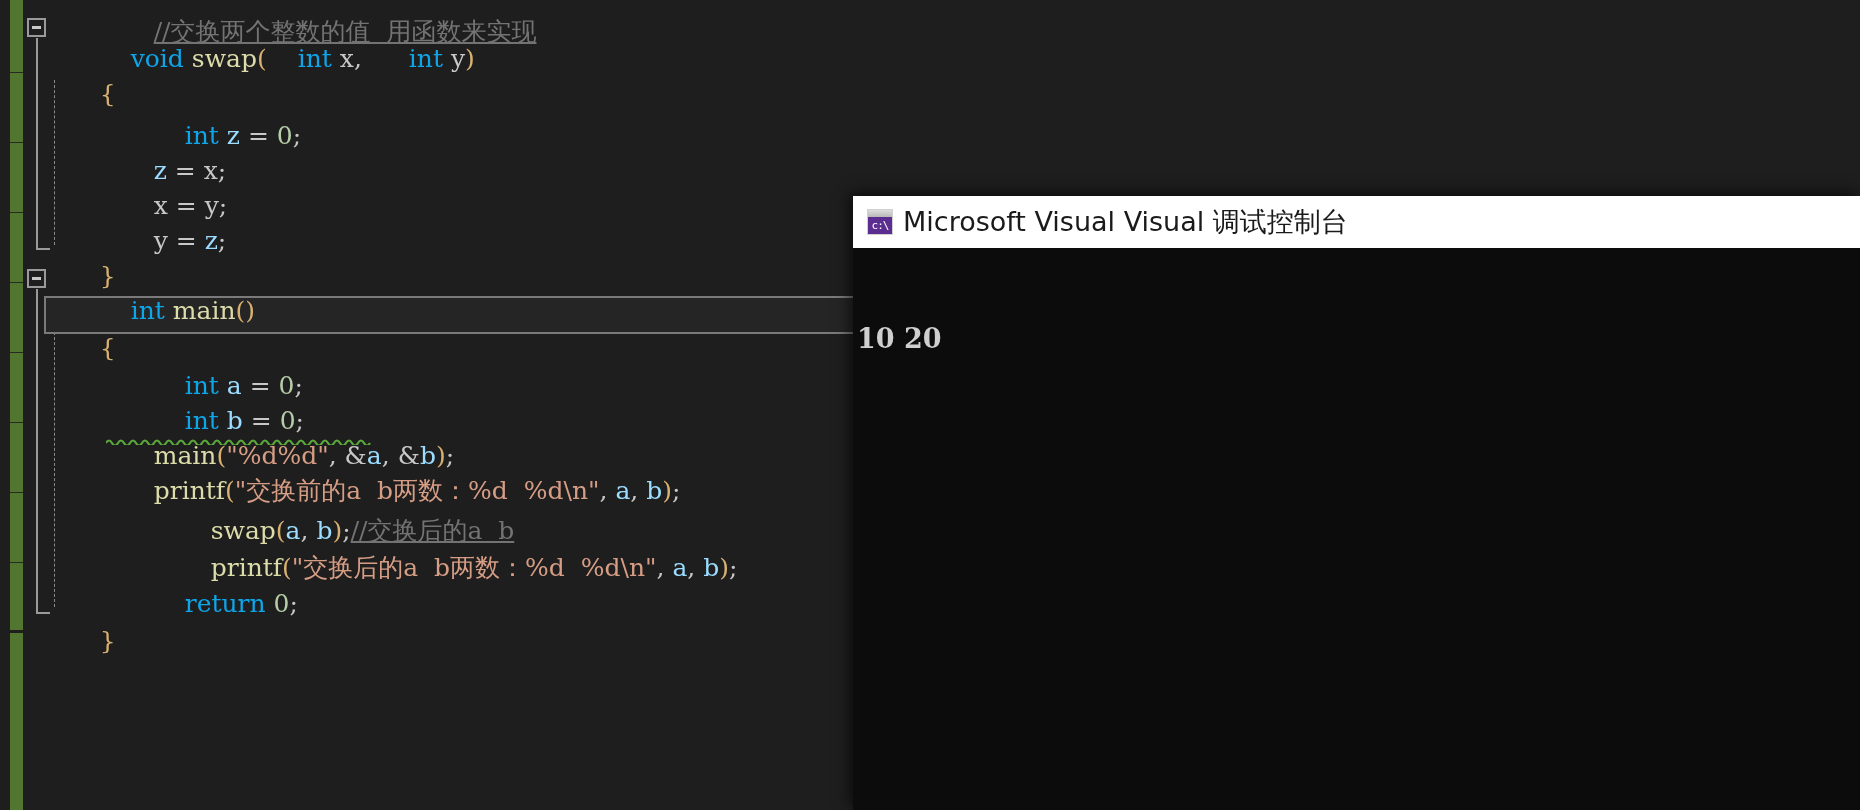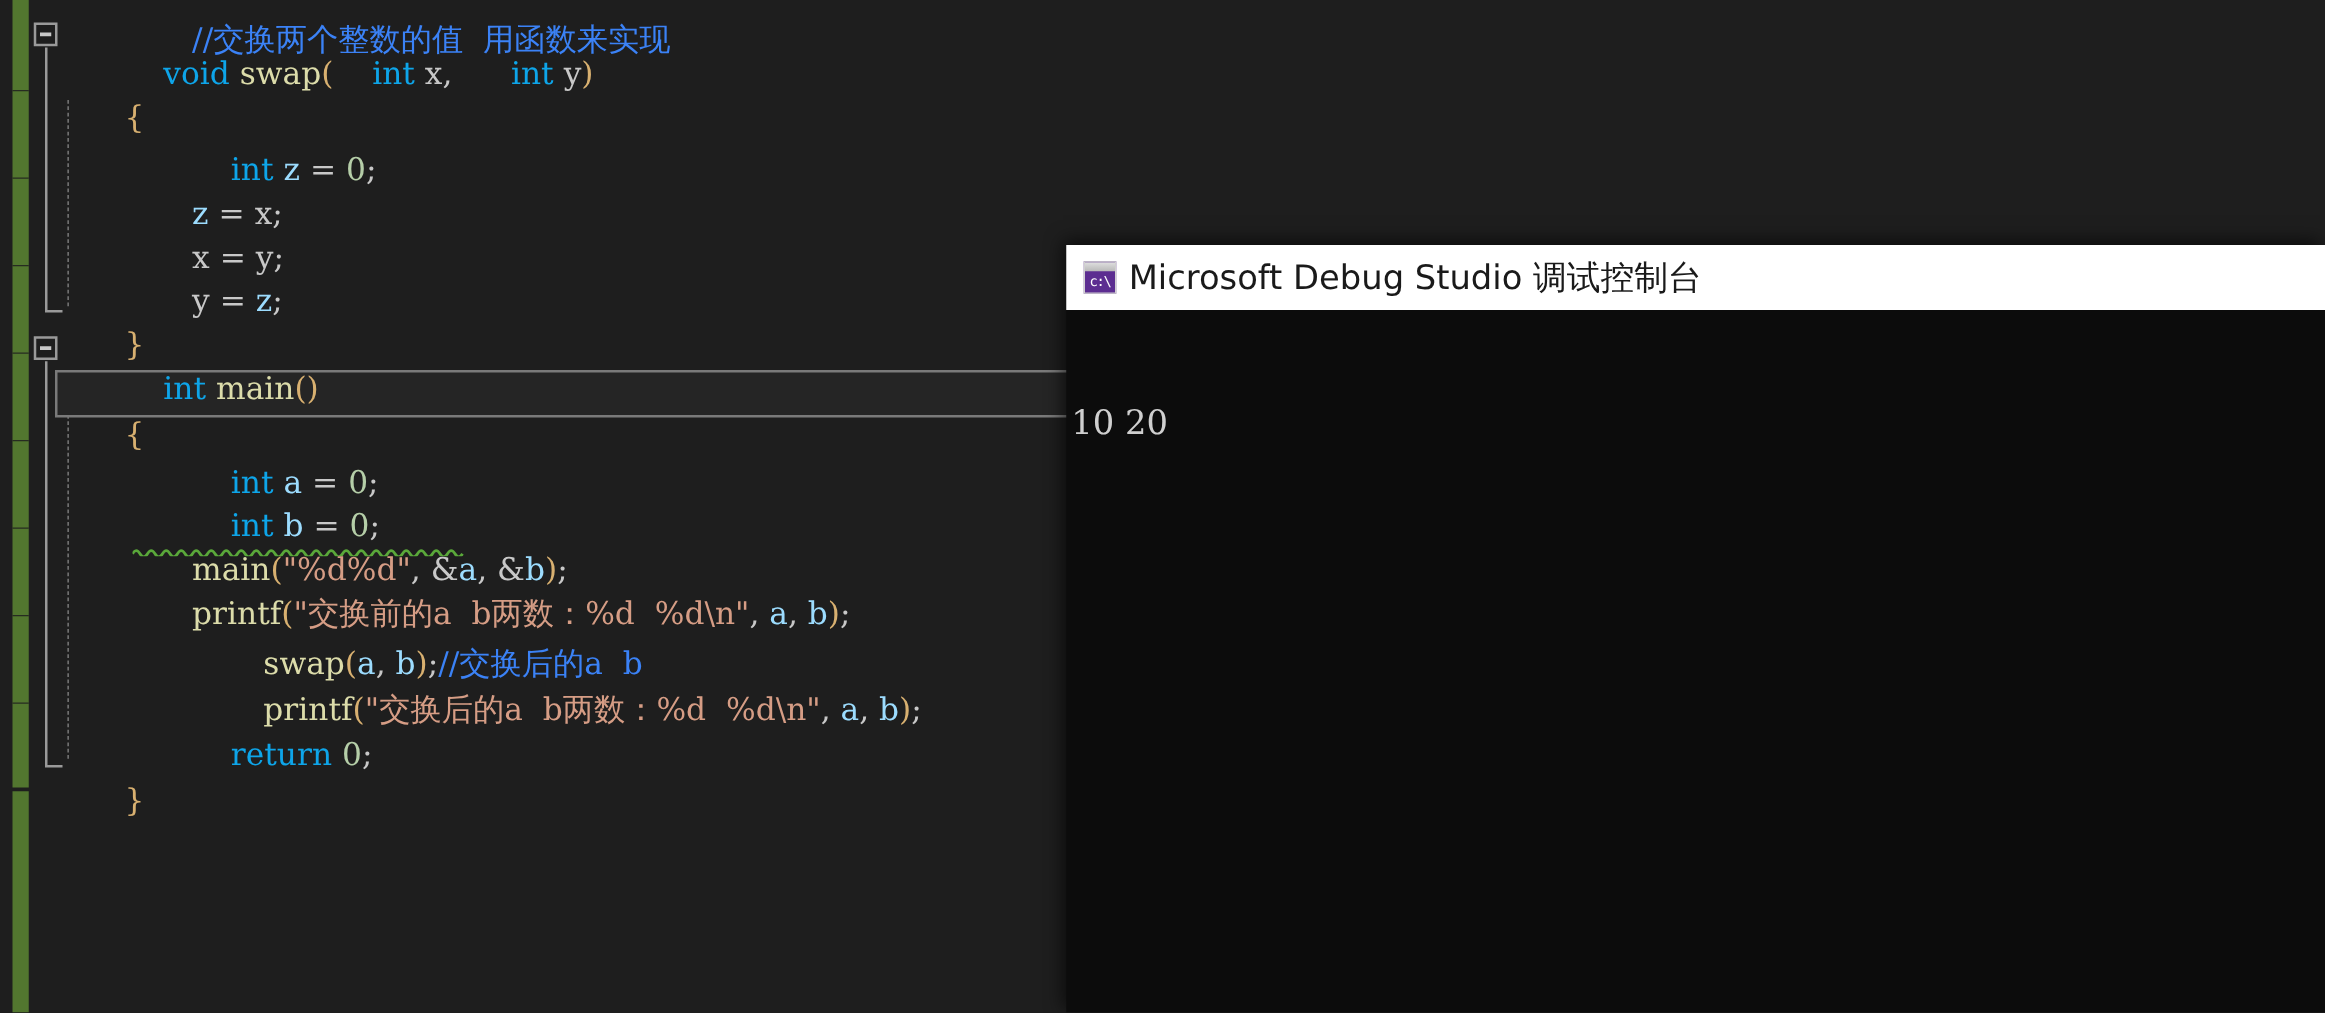--- a/index.html
+++ b/index.html
@@ -33,21 +33,21 @@
     line-height:35px;
     white-space:pre;
     color:#d4d4d4;
   }
   .line{position:absolute;left:0;width:1860px;height:35px;white-space:pre;}
 
   
   .kw   {color:#0ea5e9;margin-left:31px;}
   .fn   {color:#dcdcaa;}
   .str  {color:#d69d85;}
-  .cmt  {color:#3b82f6;}
+  .cmt  {color:#737373;text-decoration:underline;}
   .num  {color:#b5cea8;}
   .var  {color:#9cdcfe;}
   .pl   {color:#c8c8c8;}
   .br   {color:#d8b070;}
 
   
   .collapse{
     position:absolute;width:19px;height:19px;
     border:2px solid #9a9a9a;background:#1e1e1e;
     box-sizing:border-box;
@@ -97,21 +97,21 @@
   #console-title{
     font-family:"DejaVu Sans", sans-serif;
     font-size:27px;color:#1a1a1a;white-space:nowrap;
   }
   #console-body{
     padding:6px 0 0 4px;
     font-family:"DejaVu Serif", serif;
     font-size:27px;line-height:34px;
     color:#cfcfcf;white-space:pre;
   }
-  .cline{white-space:pre;}
+  .cline{white-space:pre;font-weight:bold;}
   .cgap{height:34px;}
 </style>
 </head>
 <body>
 
 <div id="editor">
 
   <div class="gutter-dark"></div>
 
   <div class="change-bar" style="top:0px;height:630px;"></div>
@@ -223,21 +223,21 @@
   </div>
 </div>
 
 <div id="console">
 
   <div id="console-titlebar">
     <div id="console-icon">
       <div class="bar"></div>
       <div class="glyph">c:\</div>
     </div>
-    <div id="console-title">Microsoft Debug Studio 调试控制台</div>
+    <div id="console-title">Microsoft Visual Visual 调试控制台</div>
   </div>
 
   <div id="console-body">
     <div class="cline">10 20</div>
     <div class="cgap"></div>
     
   </div>
 
 </div>
 

